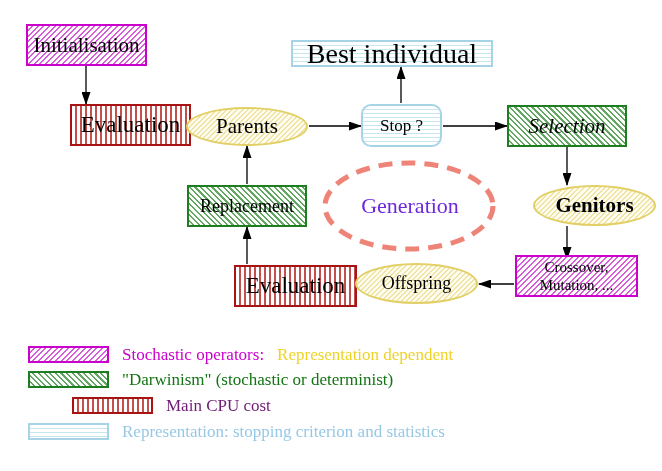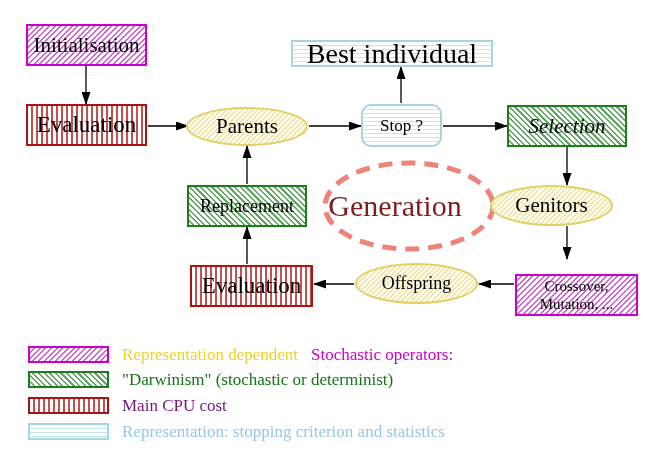--- a/index.html
+++ b/index.html
@@ -12,38 +12,38 @@
     position:absolute;box-sizing:border-box;display:flex;
     align-items:center;justify-content:center;text-align:center;
     font-size:21px;line-height:1.05;white-space:nowrap;
   }
   .ellipse{border-radius:50%;}
   .rounded{border-radius:10px;}
   .col{flex-direction:column;}
   
   .h-magenta{border:2px solid #cc00cc;background:repeating-linear-gradient(135deg,#ffffff 0 2.6px,#d75cd7 2.6px 4px);text-align:center;}
   .h-green{border:2px solid #1e7d1e;background:repeating-linear-gradient(45deg,#ffffff 0 2.4px,#62a862 2.4px 4px);}
-  .h-red{border:2px solid #a81414;background:repeating-linear-gradient(90deg,#ffffff 0 3.4px,#c4504e 3.4px 5px);}
+  .h-red{border:2px solid #a81414;background:repeating-linear-gradient(90deg,#ffffff 0 3.4px,#c4504e 3.4px 5px);margin-left:44px;}
   .h-cyan{border:2px solid #a6d4e6;background:repeating-linear-gradient(180deg,#ffffff 0 2.6px,#c6e6f2 2.6px 4px);}
   .h-yellow{border:2px solid #e2cf66;background:repeating-linear-gradient(135deg,#fffdf2 0 2.2px,#efe4a4 2.2px 3.6px);align-items:center;}
   
   .n-init{left:26px;top:24px;width:121px;height:42px;}
   .n-eval1{left:26px;top:104px;width:121px;height:42px;font-size:23px;}
   .n-parents{left:186px;top:107px;width:122px;height:39px;}
   .n-best{left:291px;top:40px;width:202px;height:27px;font-size:28px;}
   .n-stop{left:361px;top:104px;width:81px;height:43px;font-size:17px;}
   .n-selection{left:507px;top:105px;width:120px;height:42px;font-style:italic;}
-  .n-genitors{left:490px;top:185px;width:123px;height:41px;}
+  .n-genitors{left:533px;top:185px;width:123px;height:41px;font-weight:bold;}
   .n-replacement{left:187px;top:185px;width:120px;height:42px;font-size:18px;}
   .n-eval2{left:190px;top:265px;width:123px;height:42px;font-size:23px;}
   .n-offspring{left:355px;top:263px;width:123px;height:41px;font-size:18px;}
-  .n-crossover{left:515px;top:274px;width:123px;height:42px;font-size:15px;line-height:18px;}
+  .n-crossover{left:515px;top:255px;width:123px;height:42px;font-size:15px;line-height:18px;}
   .n-generation{
-    left:311px;top:193px;width:168px;height:26px;
-    color:#7f1d1d;font-size:30px;background:none;border:none;
+    left:326px;top:193px;width:168px;height:26px;
+    color:#6d28d9;font-size:22px;background:none;border:none;
   }
   
   .legend-row{position:absolute;left:28px;height:21px;display:flex;align-items:center;}
   .lr1{top:344px;} .lr2{top:369px;} .lr3{top:395px;} .lr4{top:421px;}
   .swatch{box-sizing:border-box;width:81px;height:17px;flex:0 0 auto;}
   .legend-text{margin-left:13px;font-size:17px;white-space:nowrap;}
   .lt-magenta{color:#cc00cc;}
   .lt-gold{color:#eed327;}
   .lt-green{color:#137413;}
   .lt-red{color:#701a75;}
@@ -120,22 +120,22 @@
     <span>Offspring</span>
   </div>
 
   <div class="node col h-magenta n-crossover">
     <span>Crossover,</span>
     <span>Mutation, ...</span>
   </div>
 
   <div class="legend-row lr1">
     <div class="swatch h-magenta"></div>
+    <span class="legend-text lt-magenta">Stochastic operators:</span>
     <span class="legend-text lt-gold">Representation dependent</span>
-    <span class="legend-text lt-magenta">Stochastic operators:</span>
   </div>
 
   <div class="legend-row lr2">
     <div class="swatch h-green"></div>
     <span class="legend-text lt-green">"Darwinism" (stochastic or determinist)</span>
   </div>
 
   <div class="legend-row lr3">
     <div class="swatch h-red"></div>
     <span class="legend-text lt-red">Main CPU cost</span>

